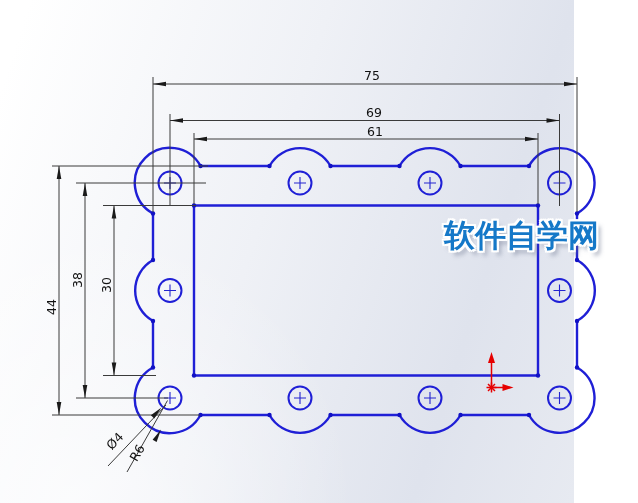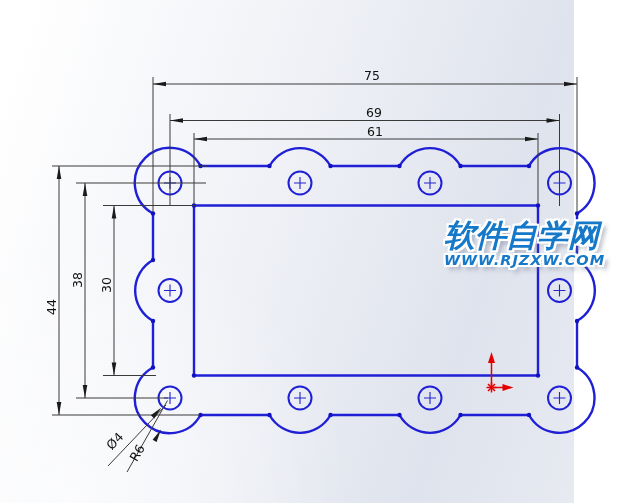--- a/index.html
+++ b/index.html
@@ -26,21 +26,20 @@
   
   .org line{stroke:#e60000;stroke-width:1.5;}
   .org path{fill:#e60000;stroke:none;}
   
   .watermark{
     position:absolute;left:444px;top:220px;color:#1578c8;font-weight:bold;line-height:1;
     text-shadow:-2px -2px 0 #fff,2px -2px 0 #fff,-2px 2px 0 #fff,2px 2px 0 #fff,
                 -2px 0 0 #fff,2px 0 0 #fff,0 -2px 0 #fff,0 2px 0 #fff,
                 4px 5px 4px rgba(105,115,140,.55);
     white-space:nowrap;
-    font-style:italic;
   }
   .wm-title{font-size:31px;}
   .wm-url{font-size:14.5px;letter-spacing:1px;margin-top:2px;}
 </style>
 </head>
 <body>
 
 <div class="viewport">
 <svg width="638" height="503" viewBox="0 0 638 503">
   <defs>
@@ -169,15 +168,14 @@
       <line x1="486.5" y1="387.5" x2="496.5" y2="387.5"></line>
       <line x1="491.5" y1="382.5" x2="491.5" y2="392.5"></line>
       <line x1="488" y1="384" x2="495" y2="391"></line>
       <line x1="488" y1="391" x2="495" y2="384"></line>
     </g>
   </g>
 </svg>
 
 <div class="watermark">
   <div class="wm-title">软件自学网</div>
-  <div class="wm-url">WWW.RJZXW.COM</div>
 </div>
 </div>
 
 </body></html>

